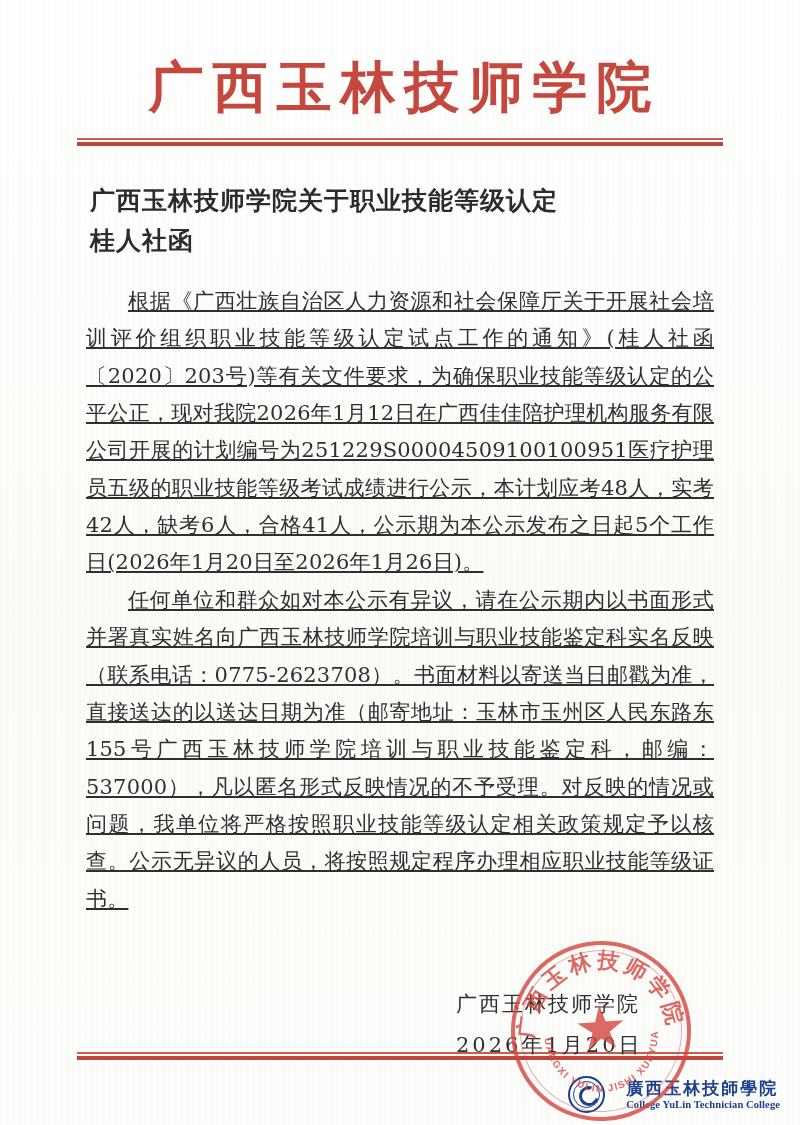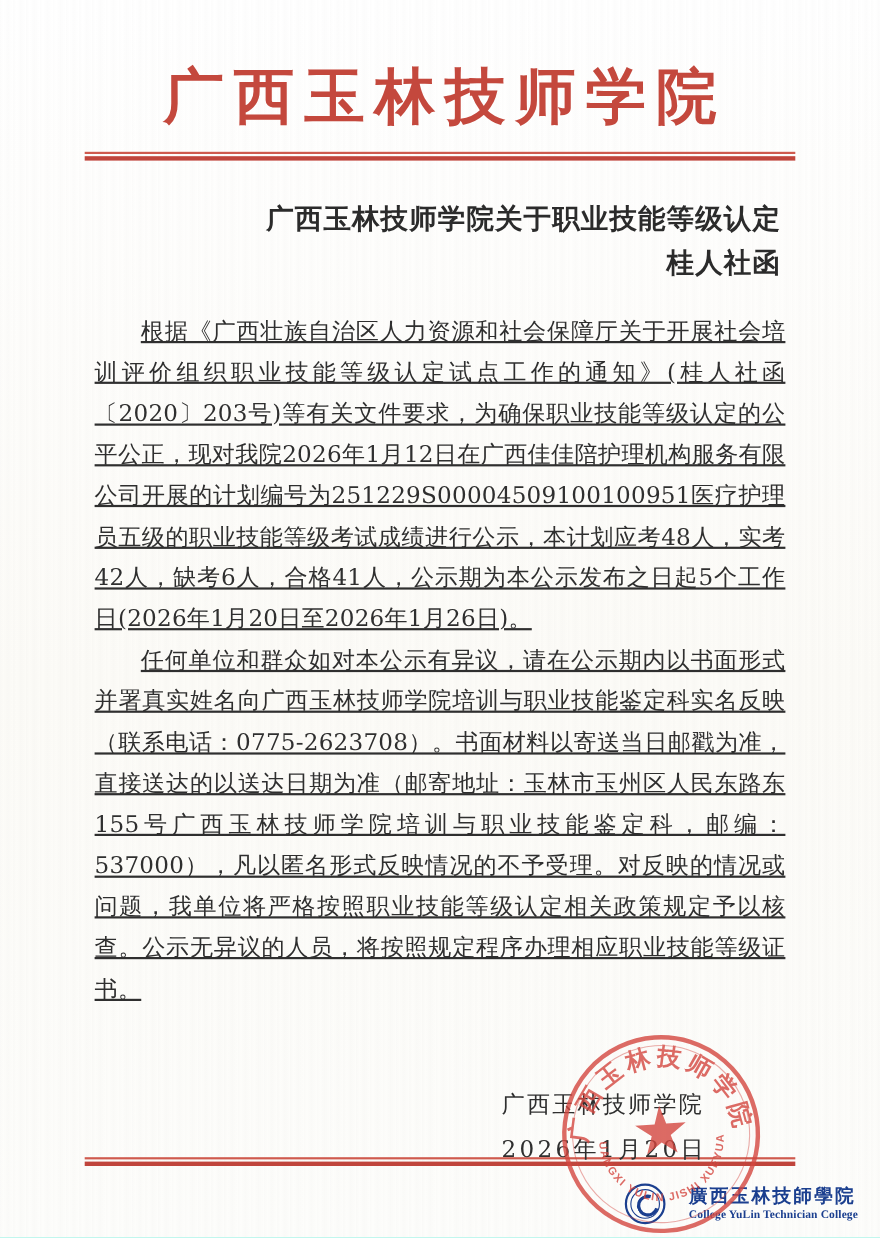--- a/index.html
+++ b/index.html
@@ -9,21 +9,21 @@
     background: #ffffff;
   }
   body {
     font-family: "Liberation Serif", "DejaVu Serif", serif;
   }
   .page {
     position: relative;
     width: 800px;
     height: 1125px;
     margin: 0 auto;
-    background: #5eead4;
+    background: #fde047;
     overflow: hidden;
   }
   
   .paper-texture {
     position: absolute;
     inset: 0;
     pointer-events: none;
     background:
       repeating-linear-gradient(90deg,
         rgba(0,0,0,0.012) 0px,
@@ -68,22 +68,22 @@
   }
   .rule-thick {
     height: 4px;
     background: #c0453c;
   }
 
   
   .doc-title {
     margin: 34px auto 0;
     width: 620px;
-    text-align: right;
-    font-family: Liberation Serif, serif;
+    text-align: left;
+    font-family: Liberation Sans, sans-serif;
     font-size: 25px;
     font-weight: bold;
     color: #2b2b2b;
     line-height: 1.62;
     letter-spacing: 1px;
   }
 
   
   .body-block {
     margin: 22px auto 0;

